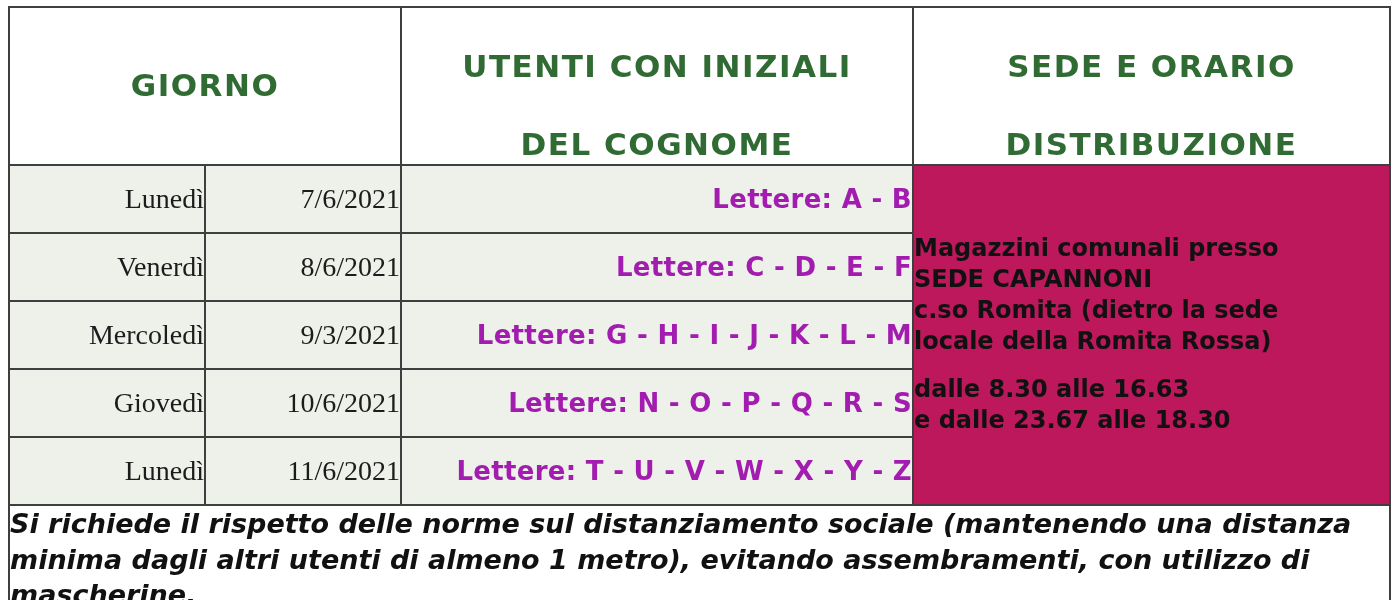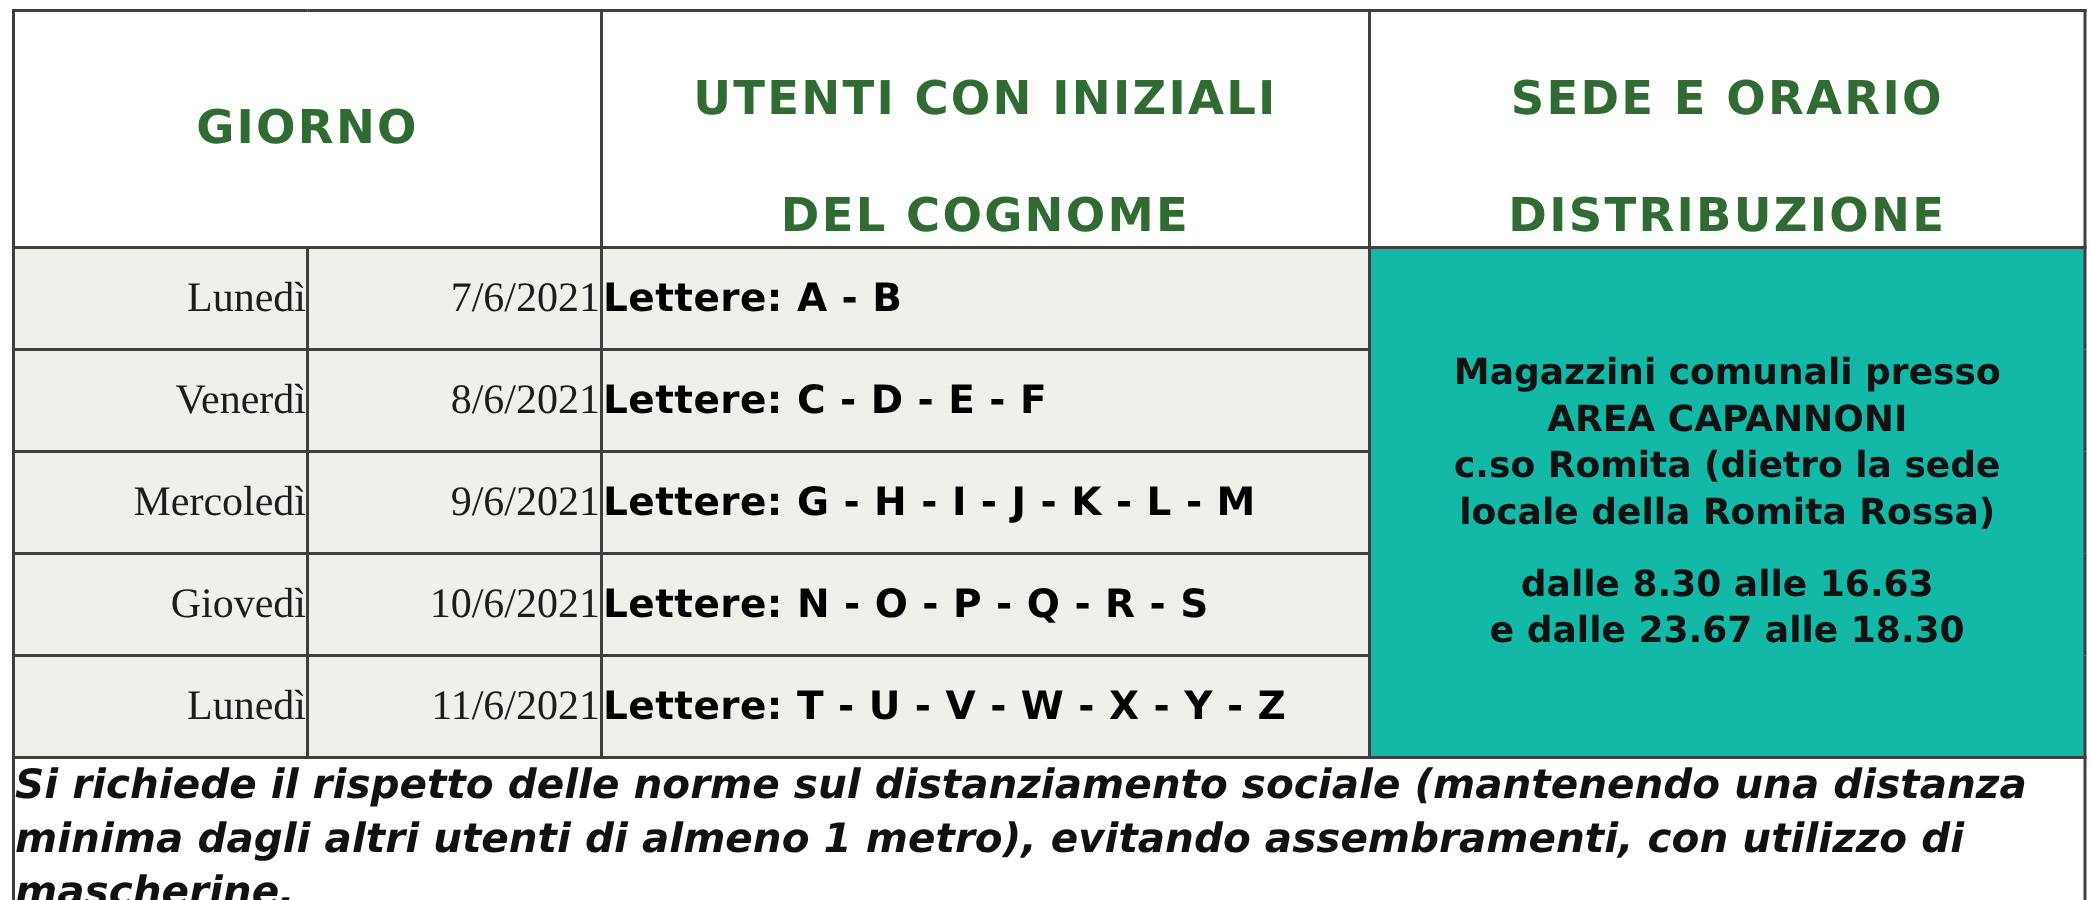--- a/index.html
+++ b/index.html
@@ -54,33 +54,33 @@
   .row-day, .row-date {
     background: #eef0ea;
     text-align: right;
     font-family: "Liberation Serif", serif;
     font-size: 28px;
     color: #1c1c1c;
     height: 66px;
   }
   .row-letters {
     background: #eef0ea;
-    text-align: left;
+    text-align: right;
     font-family: "DejaVu Sans", sans-serif;
     font-weight: bold;
     font-size: 26px;
-    color: #000000;
+    color: #a21caf;
     height: 66px;
     letter-spacing: 0.3px;
   }
 
   
   .venue {
-    background: #14b8a6;
-    text-align: center;
+    background: #be185d;
+    text-align: left;
     font-family: "DejaVu Sans", sans-serif;
     font-weight: bold;
     font-size: 24px;
     line-height: 1.28;
     color: #111111;
     padding: 6px 8px;
   }
   .venue .gap {
     display: block;
     height: 18px;
@@ -123,38 +123,38 @@
           <span class="l2">DISTRIBUZIONE</span>
         </th>
       </tr>
 
       <tr>
         <td class="row-day">Lunedì</td>
         <td class="row-date">7/6/2021</td>
         <td class="row-letters">Lettere: A - B</td>
         <td class="venue" rowspan="5">
           <span class="line">Magazzini comunali presso</span>
-          <span class="line">AREA CAPANNONI</span>
+          <span class="line">SEDE CAPANNONI</span>
           <span class="line">c.so Romita (dietro la sede</span>
           <span class="line">locale della Romita Rossa)</span>
           <span class="gap"></span>
           <span class="line">dalle 8.30 alle 16.63</span>
           <span class="line">e dalle 23.67 alle 18.30</span>
         </td>
       </tr>
 
       <tr>
         <td class="row-day">Venerdì</td>
         <td class="row-date">8/6/2021</td>
         <td class="row-letters">Lettere: C - D - E - F</td>
       </tr>
 
       <tr>
         <td class="row-day">Mercoledì</td>
-        <td class="row-date">9/6/2021</td>
+        <td class="row-date">9/3/2021</td>
         <td class="row-letters">Lettere: G - H - I - J - K - L - M</td>
       </tr>
 
       <tr>
         <td class="row-day">Giovedì</td>
         <td class="row-date">10/6/2021</td>
         <td class="row-letters">Lettere: N - O - P - Q - R - S</td>
       </tr>
 
       <tr>

